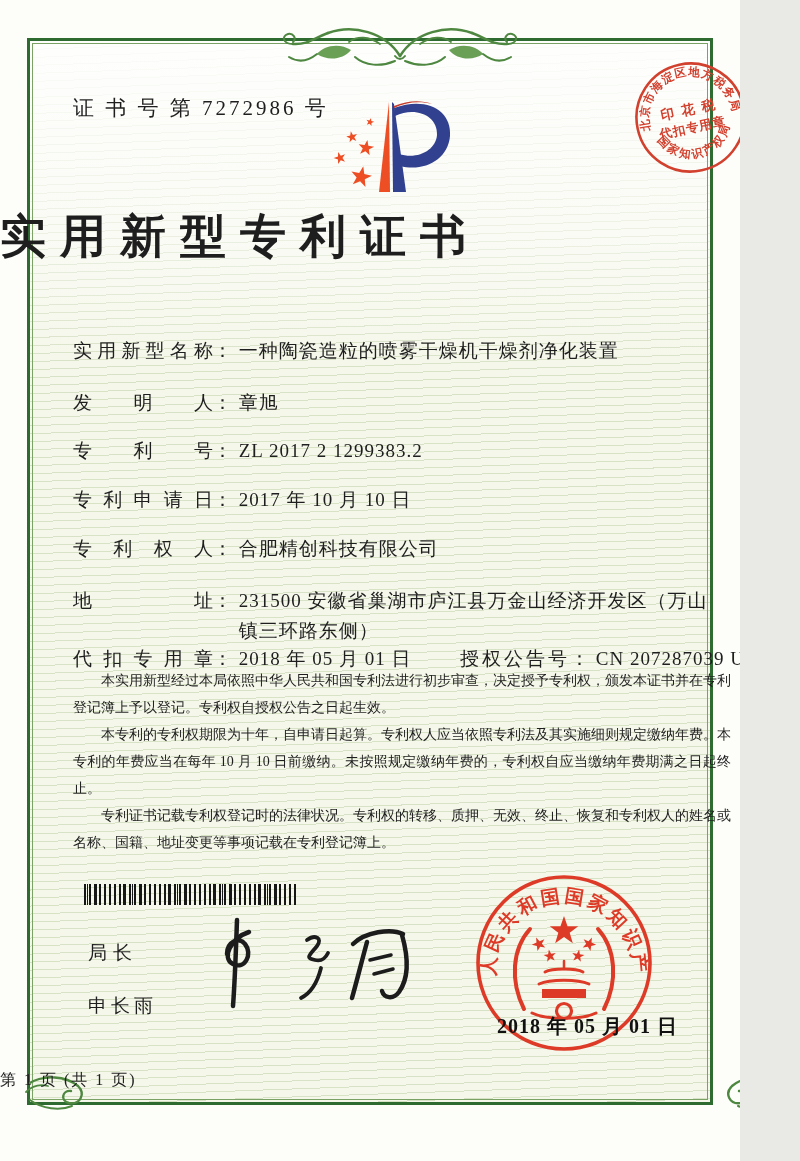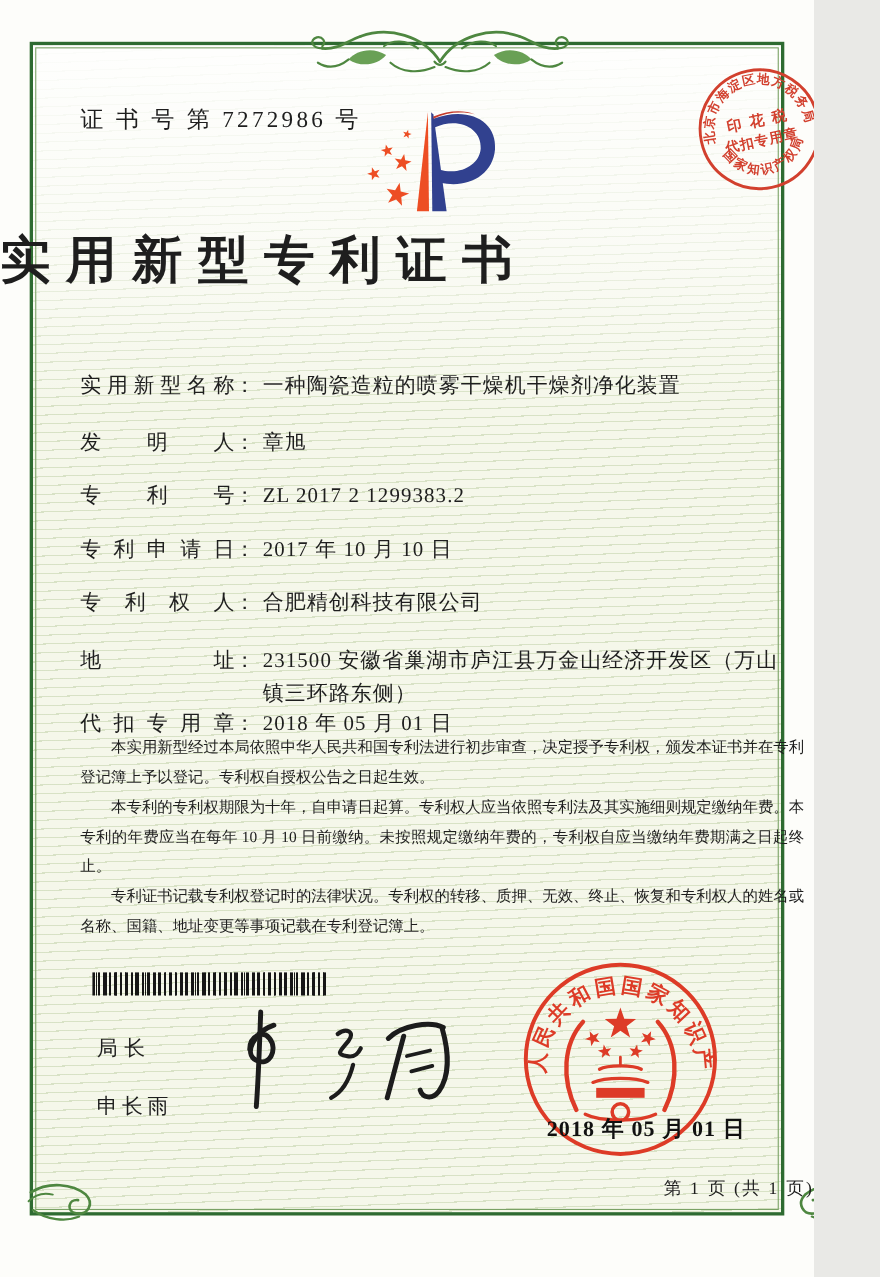--- a/index.html
+++ b/index.html
@@ -34,21 +34,21 @@
            background-image:
              repeating-linear-gradient(90deg,#161616 0 2px,rgba(0,0,0,0) 2px 5px),
              repeating-linear-gradient(90deg,rgba(0,0,0,0) 0 3px,#161616 3px 4px,rgba(0,0,0,0) 4px 9px);}
   .officer-title{position:absolute;left:88px;top:940px;font-size:19px;letter-spacing:6px;}
   .officer-name{position:absolute;left:88px;top:982px;font-size:19px;letter-spacing:4px;margin-top:11px;}
   .sig{position:absolute;left:205px;top:908px;}
   .seal{position:absolute;left:462px;top:861px;}
   .seal-date{position:absolute;left:497px;top:1013px;font-size:20px;font-weight:600;
              letter-spacing:1px;color:#111;}
   .tax-stamp{position:absolute;left:618px;top:45px;transform:rotate(-12deg);}
-  .footer{position:absolute;left:0;right:0;top:1070px;text-align:right;font-size:16px;letter-spacing:2px;}
+  .footer{position:absolute;left:0;right:0;top:1070px;text-align:left;font-size:16px;letter-spacing:2px;}
   .orn-top{position:absolute;left:245px;top:16px;}
   .orn-bl{position:absolute;left:22px;top:1072px;}
   .orn-br{position:absolute;left:708px;top:1072px;}
   .logo{position:absolute;left:328px;top:92px;}
   svg text{font-family:"Liberation Serif","DejaVu Serif",serif;}
 </style>
 </head>
 <body>
 
 <div class="page">
@@ -153,20 +153,24 @@
     <span class="lbl">专利权人</span><span class="sep">：</span>
     <span class="val">合肥精创科技有限公司</span>
   </div>
   <div class="f-row" style="top:586px">
     <span class="lbl">地址</span><span class="sep">：</span>
     <span class="val val-wrap">231500 安徽省巢湖市庐江县万金山经济开发区（万山镇三环路东侧）</span>
   </div>
   <div class="f-row" style="top:644px">
     <span class="lbl">代扣专用章</span><span class="sep">：</span>
     <span class="val">2018 年 05 月 01 日</span>
+    <span class="pair2">
+      <span class="lbl2">授权公告号</span><span class="sep">：</span>
+      <span class="val">CN 207287039 U</span>
+    </span>
   </div>
 
   <div class="body-text">
     <p>本实用新型经过本局依照中华人民共和国专利法进行初步审查，决定授予专利权，颁发本证书并在专利登记簿上予以登记。专利权自授权公告之日起生效。</p>
     <p>本专利的专利权期限为十年，自申请日起算。专利权人应当依照专利法及其实施细则规定缴纳年费。本专利的年费应当在每年 10 月 10 日前缴纳。未按照规定缴纳年费的，专利权自应当缴纳年费期满之日起终止。</p>
     <p>专利证书记载专利权登记时的法律状况。专利权的转移、质押、无效、终止、恢复和专利权人的姓名或名称、国籍、地址变更等事项记载在专利登记簿上。</p>
   </div>
 
   <div class="barcode"></div>
 

